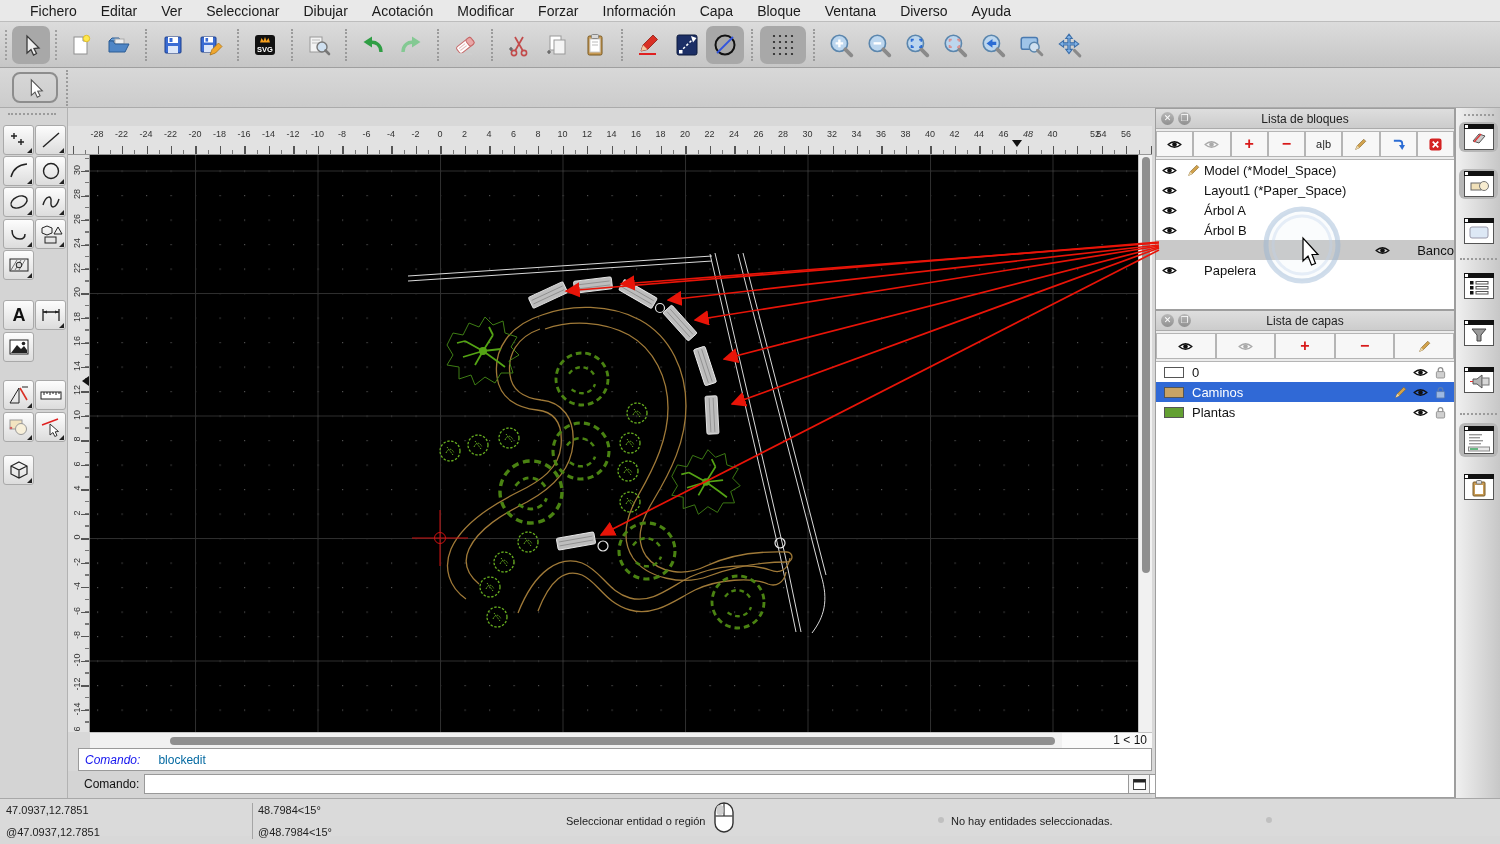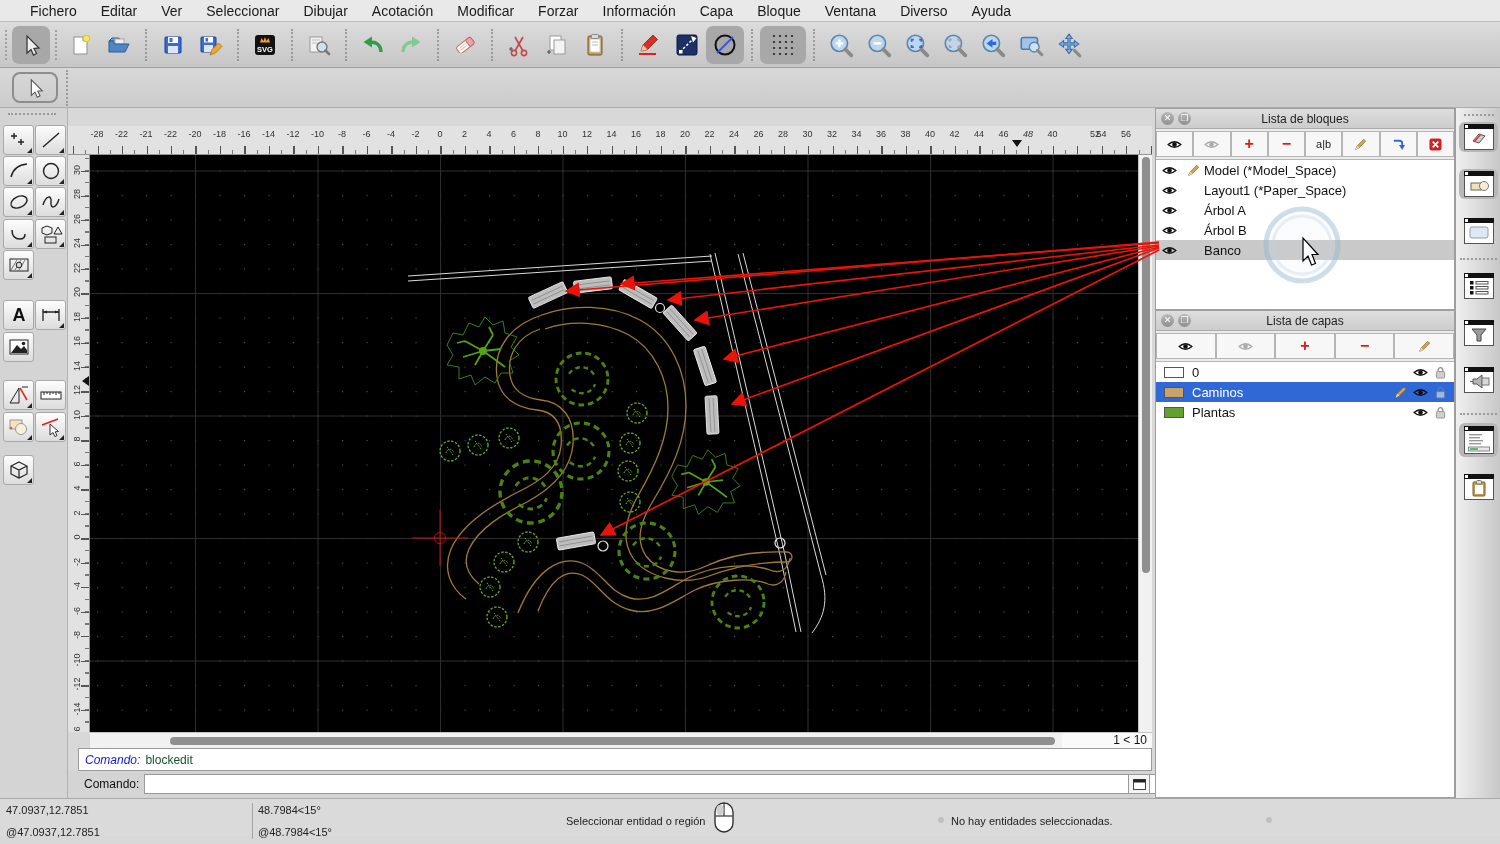--- a/index.html
+++ b/index.html
@@ -68,21 +68,21 @@
   .hscroll { position:absolute; left:90px; top:732px; width:972px; height:16px; background:#f1f1f1;
     border-top:1px solid #c3c3c3; }
   .hscroll .th { position:absolute; left:80px; top:4px; width:885px; height:8px; background:#8f8f8f; border-radius:4px; }
   .zoomlabel { position:absolute; left:1062px; top:732px; width:90px; height:16px; background:#fafafa;
     border-top:1px solid #c3c3c3; font-size:12px; color:#111; text-align:right; padding-right:5px; line-height:15px; }
 
   
   .cmd-hist { position:absolute; left:78px; top:748px; width:1074px; height:23px; background:#fff;
     border:1px solid #9a9a9a; font-size:12px; display:flex; align-items:center; padding-left:6px; }
   .cmd-hist .lab { color:#1414ee; font-style:italic; }
-  .cmd-hist .val { color:#14532d; margin-left:5px; }
+  .cmd-hist .val { color:#0369a1; margin-left:18px; }
   .cmd-row { position:absolute; left:68px; top:771px; width:1084px; height:27px; background:#d4d4d4; }
   .cmd-row .lab { position:absolute; left:16px; top:6px; font-size:12px; color:#111; }
   .cmd-row input { position:absolute; left:76px; top:3px; width:1048px; height:20px; border:1px solid #999;
     background:#fff; font-size:12px; padding:0 4px; font-family:"Liberation Sans",sans-serif; }
   .cmd-row .kbtn { position:absolute; right:2px; top:3px; width:22px; height:20px; background:#f4f4f4;
     border:1px solid #999; display:flex; align-items:center; justify-content:center; }
 
   
   .statusbar { position:absolute; left:0; top:798px; width:1500px; height:38px; background:#dadada;
     border-top:1px solid #a8a8a8; font-size:11px; color:#222; }
@@ -94,21 +94,21 @@
   .panel { position:absolute; left:1155px; width:300px; background:#fff; border:1px solid #9e9e9e; }
   .ptitle { height:20px; background:linear-gradient(#dedede,#cccccc); border-bottom:1px solid #ababab;
     position:relative; display:flex; align-items:center; justify-content:center; font-size:12px; color:#222; }
   .wbtn { position:absolute; top:3px; width:13px; height:13px; border-radius:7px;
     background:linear-gradient(#b9b9b9,#8f8f8f); color:#fff; font-size:9px; line-height:13px;
     text-align:center; }
   .ptools { display:flex; background:#ececec; border-bottom:1px solid #b5b5b5; }
   .ptb { flex:1; height:26px; background:#f7f7f7; border:1px solid #b5b5b5; margin:2px 0 2px 0;
     display:flex; align-items:center; justify-content:center; font-size:11px; color:#222; }
   .brow, .lrow { height:20px; display:flex; align-items:center; font-size:13px; color:#111; }
-  .brow.sel { background:#c9c9c9; }
+  .brow.sel { background:#c9c9c9;justify-content:flex-end; }
   .lrow.sel { background:#3069d6; color:#fff; }
   .cell-eye { width:26px; display:flex; justify-content:center; }
   .cell-pen { width:22px; display:flex; justify-content:center; }
   .swatch { width:20px; height:11px; border:1px solid #555; margin:0 8px 0 8px; flex:0 0 auto; }
   .lspace { flex:1; }
   .lic { width:20px; display:flex; justify-content:center; }
 
   
   .dockstrip { position:absolute; left:1455px; top:108px; width:45px; height:690px;
     background:linear-gradient(to right,#f0f0f0,#c7c7c7); border-left:1px solid #9e9e9e; }
@@ -494,21 +494,21 @@
         </svg>
         <span class="cnr"></span>
   </div>
 </div>
 
 <div class="hruler" id="hruler">
   <div class="ticks"></div>
   <div class="hmarker" style="left:949px"></div>
 <span class="htick" style="left: 29px;">-28</span>
       <span class="htick" style="left: 53.5px;">-22</span>
-      <span class="htick" style="left: 78px;">-21</span>
+      <span class="htick" style="left: 78px;">-24</span>
       <span class="htick" style="left: 102.5px;">-22</span>
       <span class="htick" style="left: 127px;">-20</span>
       <span class="htick" style="left: 151.5px;">-18</span>
       <span class="htick" style="left: 176px;">-16</span>
       <span class="htick" style="left: 200.5px;">-14</span>
       <span class="htick" style="left: 225px;">-12</span>
       <span class="htick" style="left: 249.5px;">-10</span>
       <span class="htick" style="left: 274px;">-8</span>
       <span class="htick" style="left: 298.5px;">-6</span>
       <span class="htick" style="left: 323px;">-4</span>
@@ -793,20 +793,29 @@
         </div>
         <div class="brow sel">
           <span class="cell-eye">
             <svg width="15" height="11" viewBox="0 0 16 12">
               <use href="#i-eye"></use>
             </svg>
           </span>
           <span class="cell-pen"></span>
           <span class="blabel">Banco</span>
         </div>
+        <div class="brow">
+          <span class="cell-eye">
+            <svg width="15" height="11" viewBox="0 0 16 12">
+              <use href="#i-eye"></use>
+            </svg>
+          </span>
+          <span class="cell-pen"></span>
+          <span class="blabel">Papelera</span>
+        </div>
       </div>
 </div>
 
 <div class="panel" style="top:310px;height:488px">
   <div class="ptitle">
     <span class="wbtn" style="left:5px">✕</span>
     <span class="wbtn" style="left:22px">❐</span>
     <span>Lista de capas</span>
   </div>
   <div class="ptools">

